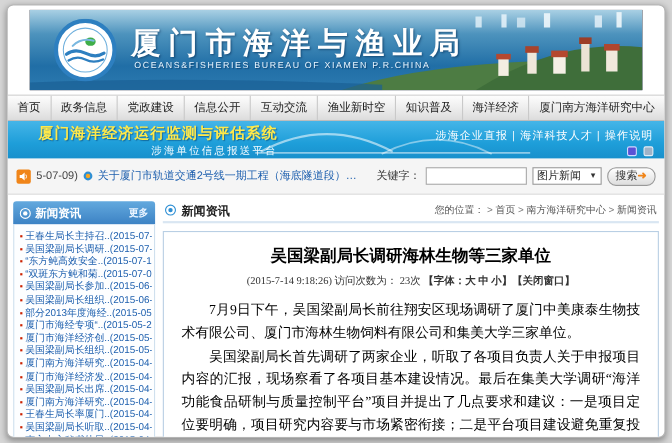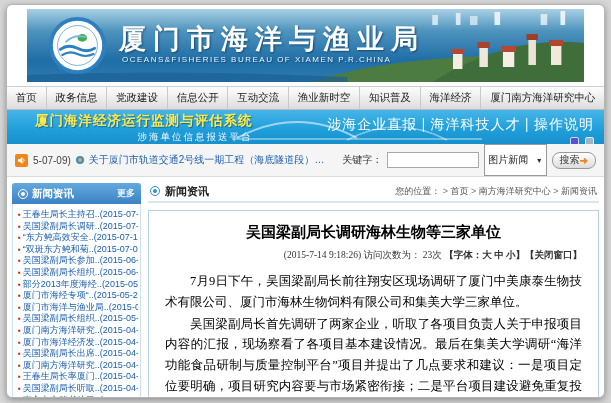--- a/index.html
+++ b/index.html
@@ -48,21 +48,21 @@
     font-family:Liberation Mono, monospace;
   }
   .banner svg.arcs { position:absolute; left:220px; top:2px; }
   .banner-left { position:absolute; left:28px; top:2px; text-align:right; }
   .banner-title {
     font-size:13.5px; font-weight:bold; color:#ffe94a; letter-spacing:1px;
     text-shadow:1px 1px 1px rgba(0,60,110,.55); white-space:nowrap;
   }
   .banner-sub { font-size:9.5px; color:#f2fbff; margin-top:1px; letter-spacing:2px; }
   .banner-right { position:absolute; right:10px; top:6px; text-align:right; }
-  .banner-links { font-size:14px; color:#fff; letter-spacing:1px; white-space:nowrap; }
+  .banner-links { font-size:10px; color:#fff; letter-spacing:1px; white-space:nowrap; }
   .banner-links span.lnk { cursor:pointer; }
   .banner-links span.sep { opacity:.9; padding:0 2px; }
   .banner-badges { margin-top:3px; display:flex; gap:6px; justify-content:flex-end; }
   .badge { width:9px; height:9px; border-radius:2px; }
   .badge.b1 { background:#5a52d6; border:1px solid #cfd9ff; }
   .badge.b2 { background:#9fb3c8; border:1px solid #e2ecf5; }
   
   .ticker {
     height:23px; display:flex; align-items:center; gap:5px;
     background:#f5f5f5; border-bottom:1px solid #dcdcdc; padding:16px 8px; font-size:10px;
@@ -77,21 +77,21 @@
     background:#f5a623; flex:0 0 auto;
   }
   .ticker-link { color:#1d5fae; white-space:nowrap; overflow:hidden; text-overflow:ellipsis; max-width:262px; cursor:pointer; }
   .spacer { flex:1; }
   .kw-label { color:#333; white-space:nowrap; }
   .kw-input {
     width:92px; height:16px; border:1px solid #a8a8a8; background:#fff;
     font-size:10px; padding:0 3px; font-family:"Liberation Sans",sans-serif;
   }
   .select-box {
-    width:86px; height:32px; border:1px solid #999; background:#fff;
+    width:86px; height:16px; border:1px solid #999; background:#fff;
     display:flex; align-items:center; font-size:10px; color:#222; padding:0 3px; cursor:pointer;
   }
   .select-box .caret { margin-left:auto; font-size:7px; color:#333; }
   .search-btn {
     height:17px; border:1px solid #999; border-radius:8px;
     background:linear-gradient(180deg,#fff,#ddd);
     font-size:10px; color:#333; display:flex; align-items:center; gap:0;
     padding:0 7px; cursor:pointer; white-space:nowrap;
   }
   .search-btn .arrow { color:#f08519; font-weight:bold; font-size:10px; }
@@ -130,21 +130,21 @@
   .section-title { font-size:11px; font-weight:bold; color:#222; }
   .breadcrumb { margin-left:auto; font-size:9px; color:#555; white-space:nowrap; }
   .breadcrumb .bc-link { cursor:pointer; color:#555; }
   .breadcrumb .bc-link:not(:first-of-type)::before { content:" > "; color:#777; cursor:default; }
   .article-box {
     margin-top:7px; border:1px solid #b9cfe4; background:#fff;
     padding:10px 16px 16px; min-height:216px;
     font-family:"Liberation Serif", serif;
   }
   .article-title { font-size:15px; font-weight:bold; text-align:center; color:#000; margin:2px 0 7px; }
-  .article-meta { text-align:right; font-size:9.5px; color:#333; margin-bottom:9px; white-space:nowrap; }
+  .article-meta { text-align:center; font-size:9.5px; color:#333; margin-bottom:9px; white-space:nowrap; }
   .article-meta .mb { font-weight:bold; cursor:pointer; }
   .article-body p {
     font-size:12.5px; line-height:1.66; color:#000;
     text-indent:2em; margin-bottom:1px; text-align:justify;
   }
 </style>
 </head>
 <body>
 
 <div class="window">
@@ -271,21 +271,21 @@
           <li><span class="bullet">▪</span><span>“双斑东方鲀和菊..</span><span>(2015-07-08)</span></li>
 
           <li><span class="bullet">▪</span><span>吴国梁副局长参加..</span><span>(2015-06-23)</span></li>
 
           <li><span class="bullet">▪</span><span>吴国梁副局长组织..</span><span>(2015-06-11)</span></li>
 
           <li><span class="bullet">▪</span><span>部分2013年度海经..</span><span>(2015-05-27)</span></li>
 
           <li><span class="bullet">▪</span><span>厦门市海经专项“..</span><span>(2015-05-25)</span></li>
 
-          <li><span class="bullet">▪</span><span>厦门市海洋与渔业局..</span><span>(2015-05-21)</span></li>
+          <li><span class="bullet">▪</span><span>厦门市海洋经济创..</span><span>(2015-05-21)</span></li>
 
           <li><span class="bullet">▪</span><span>吴国梁副局长组织..</span><span>(2015-05-08)</span></li>
 
           <li><span class="bullet">▪</span><span>厦门南方海洋研究..</span><span>(2015-04-28)</span></li>
 
           <li><span class="bullet">▪</span><span>厦门市海洋经济发..</span><span>(2015-04-24)</span></li>
 
           <li><span class="bullet">▪</span><span>吴国梁副局长出席..</span><span>(2015-04-22)</span></li>
 
           <li><span class="bullet">▪</span><span>厦门南方海洋研究..</span><span>(2015-04-22)</span></li>

